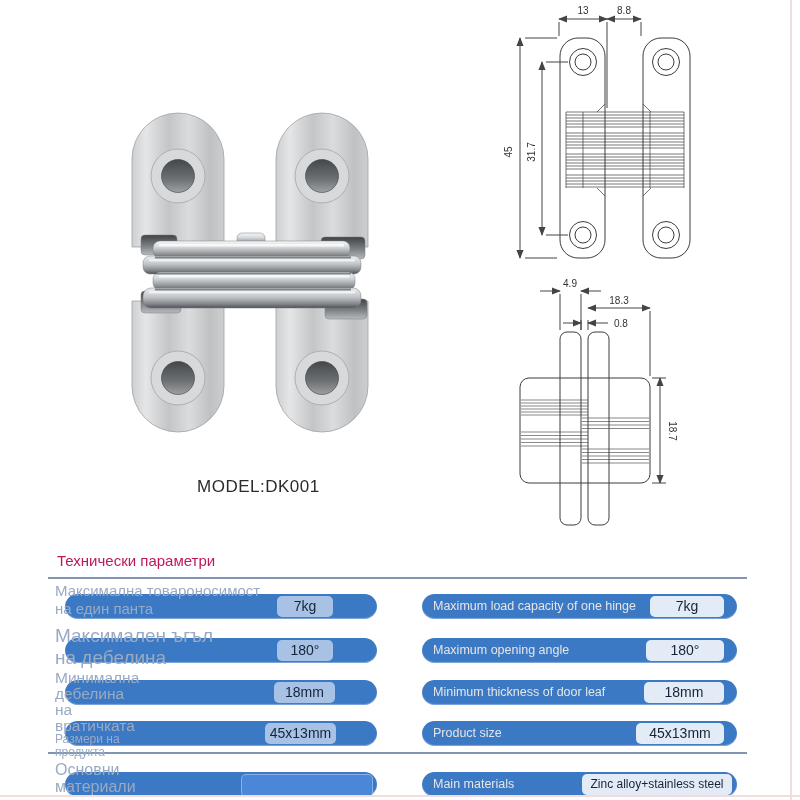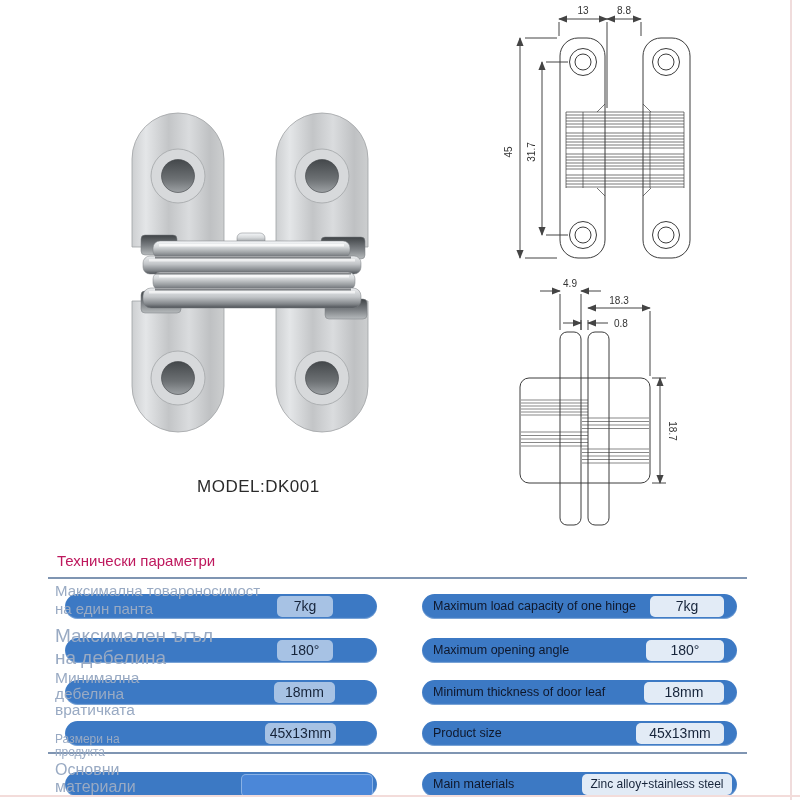--- a/index.html
+++ b/index.html
@@ -10,21 +10,21 @@
 
   .model-label{position:absolute;left:197px;top:477px;font-size:17px;color:#2b2b2b;letter-spacing:0.5px;}
 
   .specs-title{position:absolute;left:57px;top:552px;font-size:15px;color:#be185d;}
   .specs-underline{position:absolute;left:48px;top:577px;width:699px;height:2px;background:#7f95b2;}
   .specs-separator{position:absolute;left:48px;top:752px;width:699px;height:2px;background:#7f95b2;}
 
   .pill{position:absolute;height:25px;border-radius:13px;background:#3c79c4;box-shadow:inset 0 -1px 1px rgba(255,255,255,0.35);}
   .pill-left{left:65px;width:312px;}
   .pill-right{left:422px;width:315px;}
-  .en-label{position:absolute;left:11px;top:0;height:25px;line-height:25px;font-size:12.5px;color:#0f172a;white-space:nowrap;}
+  .en-label{position:absolute;left:11px;top:0;height:25px;line-height:25px;font-size:12.5px;color:#e5e5e5;white-space:nowrap;}
   .valbox{position:absolute;top:2px;height:21px;border-radius:5px;background:rgba(255,255,255,0.55);
           font-size:14px;color:#16243a;text-align:center;line-height:21px;}
   .valbox-right{background:rgba(255,255,255,0.85);}
   .valbox-empty{background:#4b87d8;border:1px solid rgba(255,255,255,0.35);}
   .bg-label{position:absolute;left:55px;width:200px;text-align:left;color:#99aac3;z-index:5;}
   .bg-label div{white-space:nowrap;}
 </style>
 </head>
 <body>
 
@@ -219,20 +219,21 @@
     <div>Максимална товароносимост</div>
     <div>на един панта</div>
   </div>
   <div class="bg-label" style="top:625px;font-size:19px;line-height:22px">
     <div>Максимален ъгъл</div>
     <div>на дебелина</div>
   </div>
   <div class="bg-label" style="top:670px;font-size:15.5px;line-height:16px">
     <div>Минимална</div>
     <div>дебелина</div>
+    <div>на</div>
     <div>вратичката</div>
   </div>
   <div class="bg-label" style="top:733px;font-size:12px;line-height:12.5px">
     <div>Размери на</div>
     <div>продукта</div>
   </div>
   <div class="bg-label" style="top:761px;font-size:16px;line-height:17px">
     <div>Основни</div>
     <div>материали</div>
   </div>

